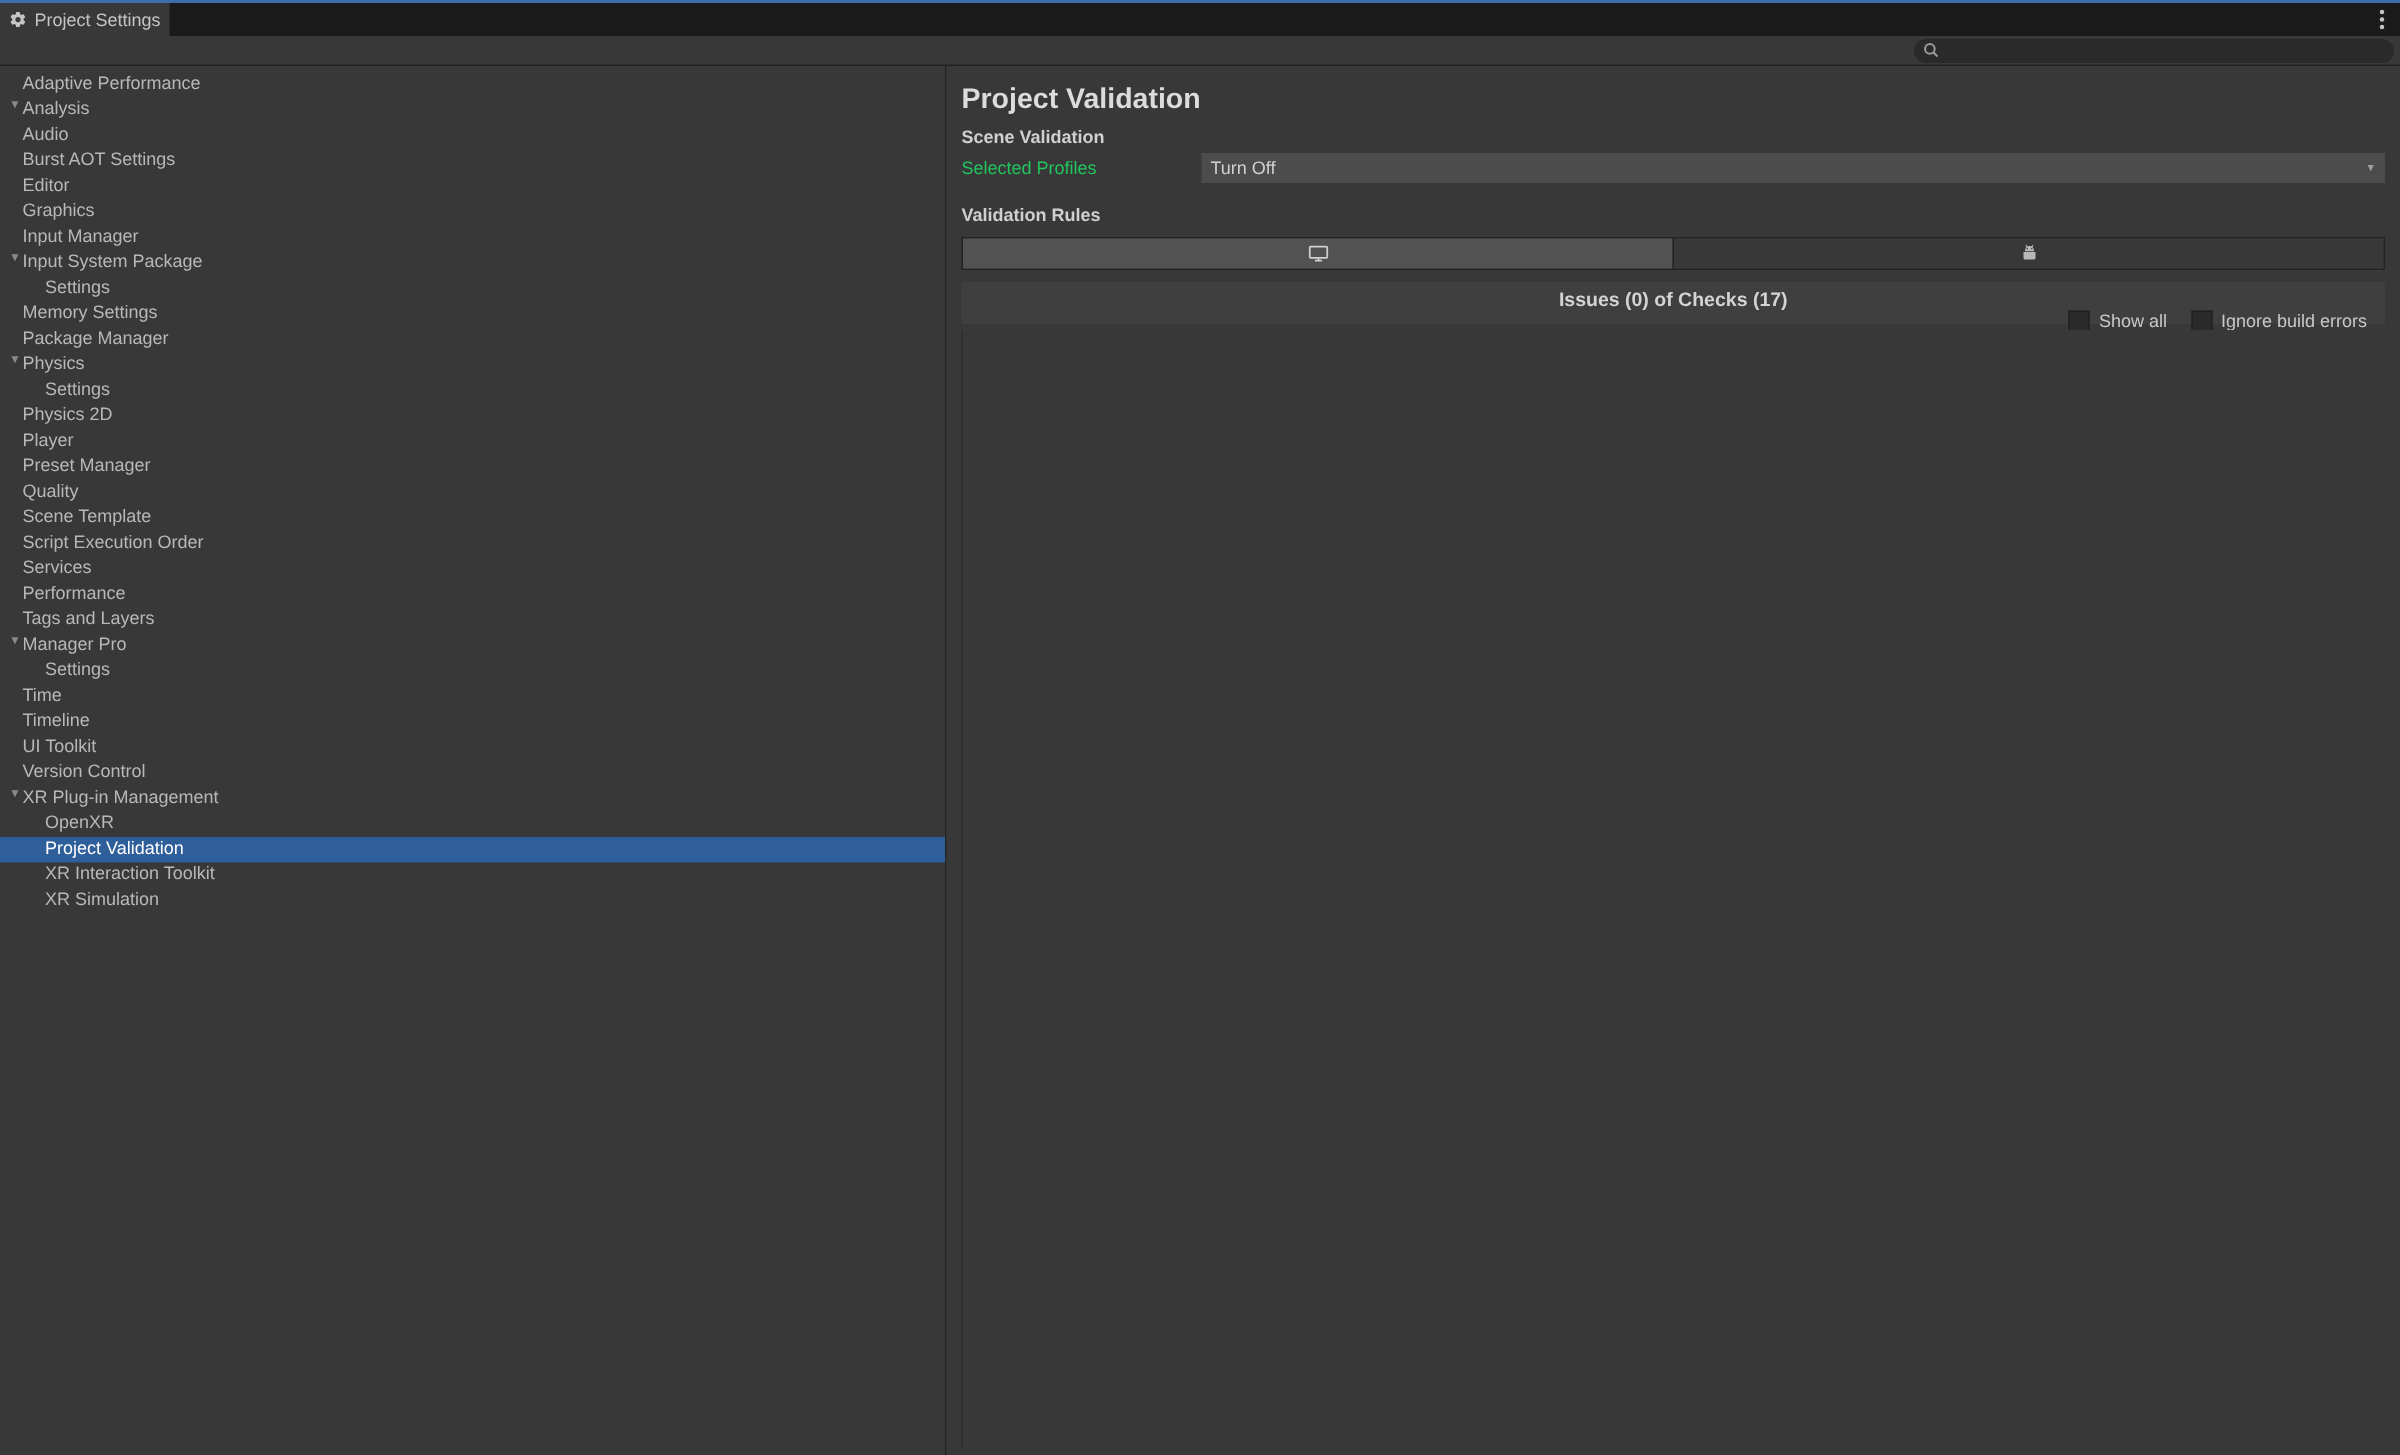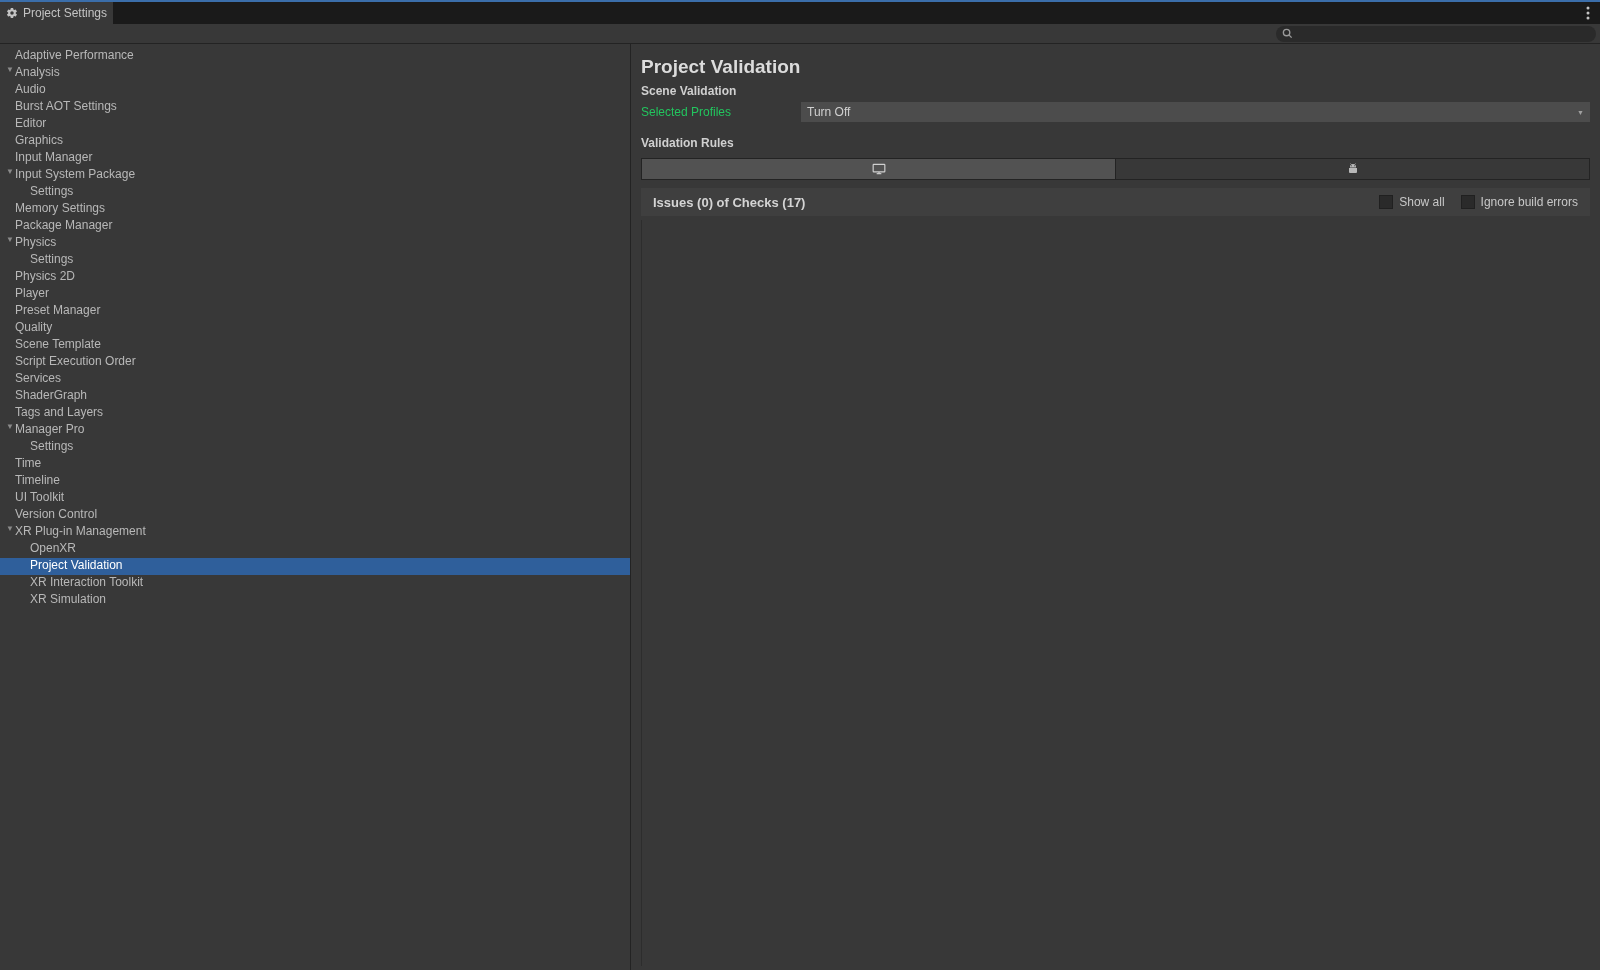--- a/index.html
+++ b/index.html
@@ -31,21 +31,21 @@
 .row { display: flex; align-items: center; padding: 2px 4px; }
 .row-label { width: 160px; color: #22c55e; }
 .dropdown { flex: 1; background: #4c4c4c; border: none; height: 20px; display: flex; align-items: center; padding: 0 6px; color: #d0d0d0; cursor: pointer; position: relative; }
 .dropdown::after { content: "▼"; position: absolute; right: 6px; font-size: 7px; color: #a0a0a0; }
 
 .platform-tabs { display: flex; margin: 6px 4px 4px 4px; border: 1px solid #232323; height: 22px; }
 .pt { flex: 1; display: flex; align-items: center; justify-content: center; background: #383838; cursor: pointer; }
 .pt.active { background: #525252; }
 .pt-sep { width: 1px; background: #232323; }
 
-.issues-header { display: flex; align-items: center; margin: 4px; padding: 4px 12px; background: #3f3f3f; height: 28px; }
+.issues-header { display: flex; align-items: center; margin: 4px; padding: 4px 12px; background: #3f3f3f; height: 28px; flex-direction: column; }
 .issues-title { color: #d4d4d4; font-size: 13px; font-weight: bold; }
 .issues-right { margin-left: auto; display: flex; gap: 16px; align-items: center; }
 .chk { display: flex; align-items: center; gap: 6px; color: #c8c8c8; cursor: pointer; }
 .chkbox { width: 14px; height: 14px; background: #2a2a2a; border: 1px solid #202020; }
 
 .main-body { flex: 1; margin: 0 4px; border-left: 1px solid #2d2d2d; background: #383838; }
 
 svg { display: block; }
 </style>
 </head>
@@ -159,21 +159,21 @@
       <div class="tree-item">
         <span class="tree-noarrow"></span>
         <span>Script Execution Order</span>
       </div>
       <div class="tree-item">
         <span class="tree-noarrow"></span>
         <span>Services</span>
       </div>
       <div class="tree-item">
         <span class="tree-noarrow"></span>
-        <span>ShaderGraph</span>
+        <span>Performance</span>
       </div>
       <div class="tree-item">
         <span class="tree-noarrow"></span>
         <span>Tags and Layers</span>
       </div>
       <div class="tree-item">
         <span class="tree-arrow">▼</span>
         <span>Manager Pro</span>
       </div>
       <div class="tree-item tree-child">

